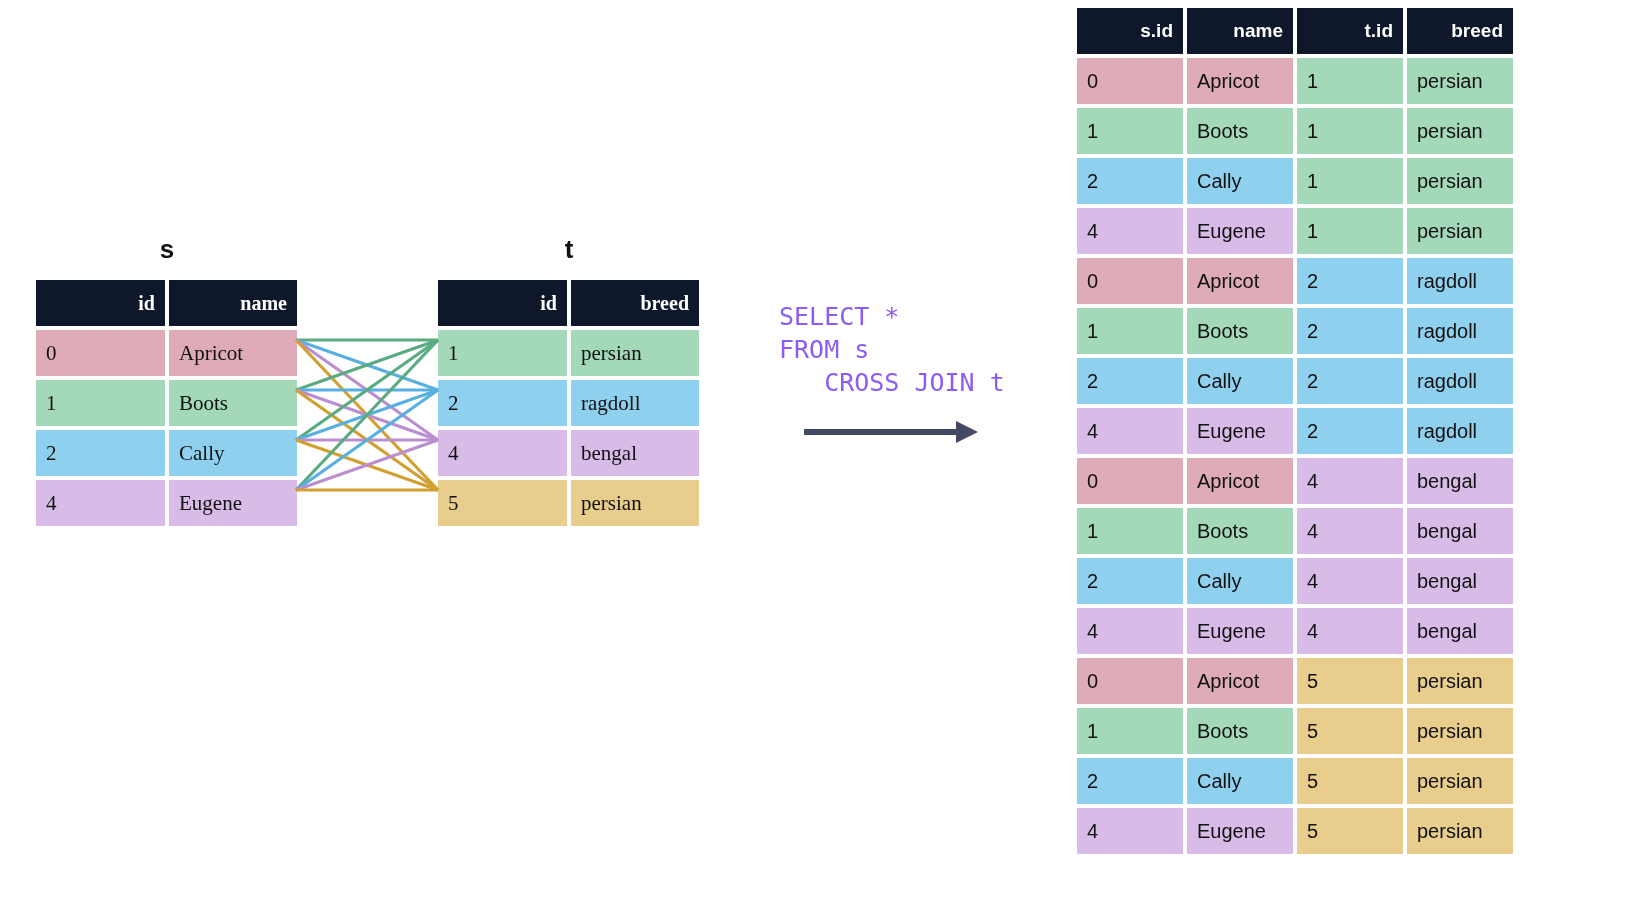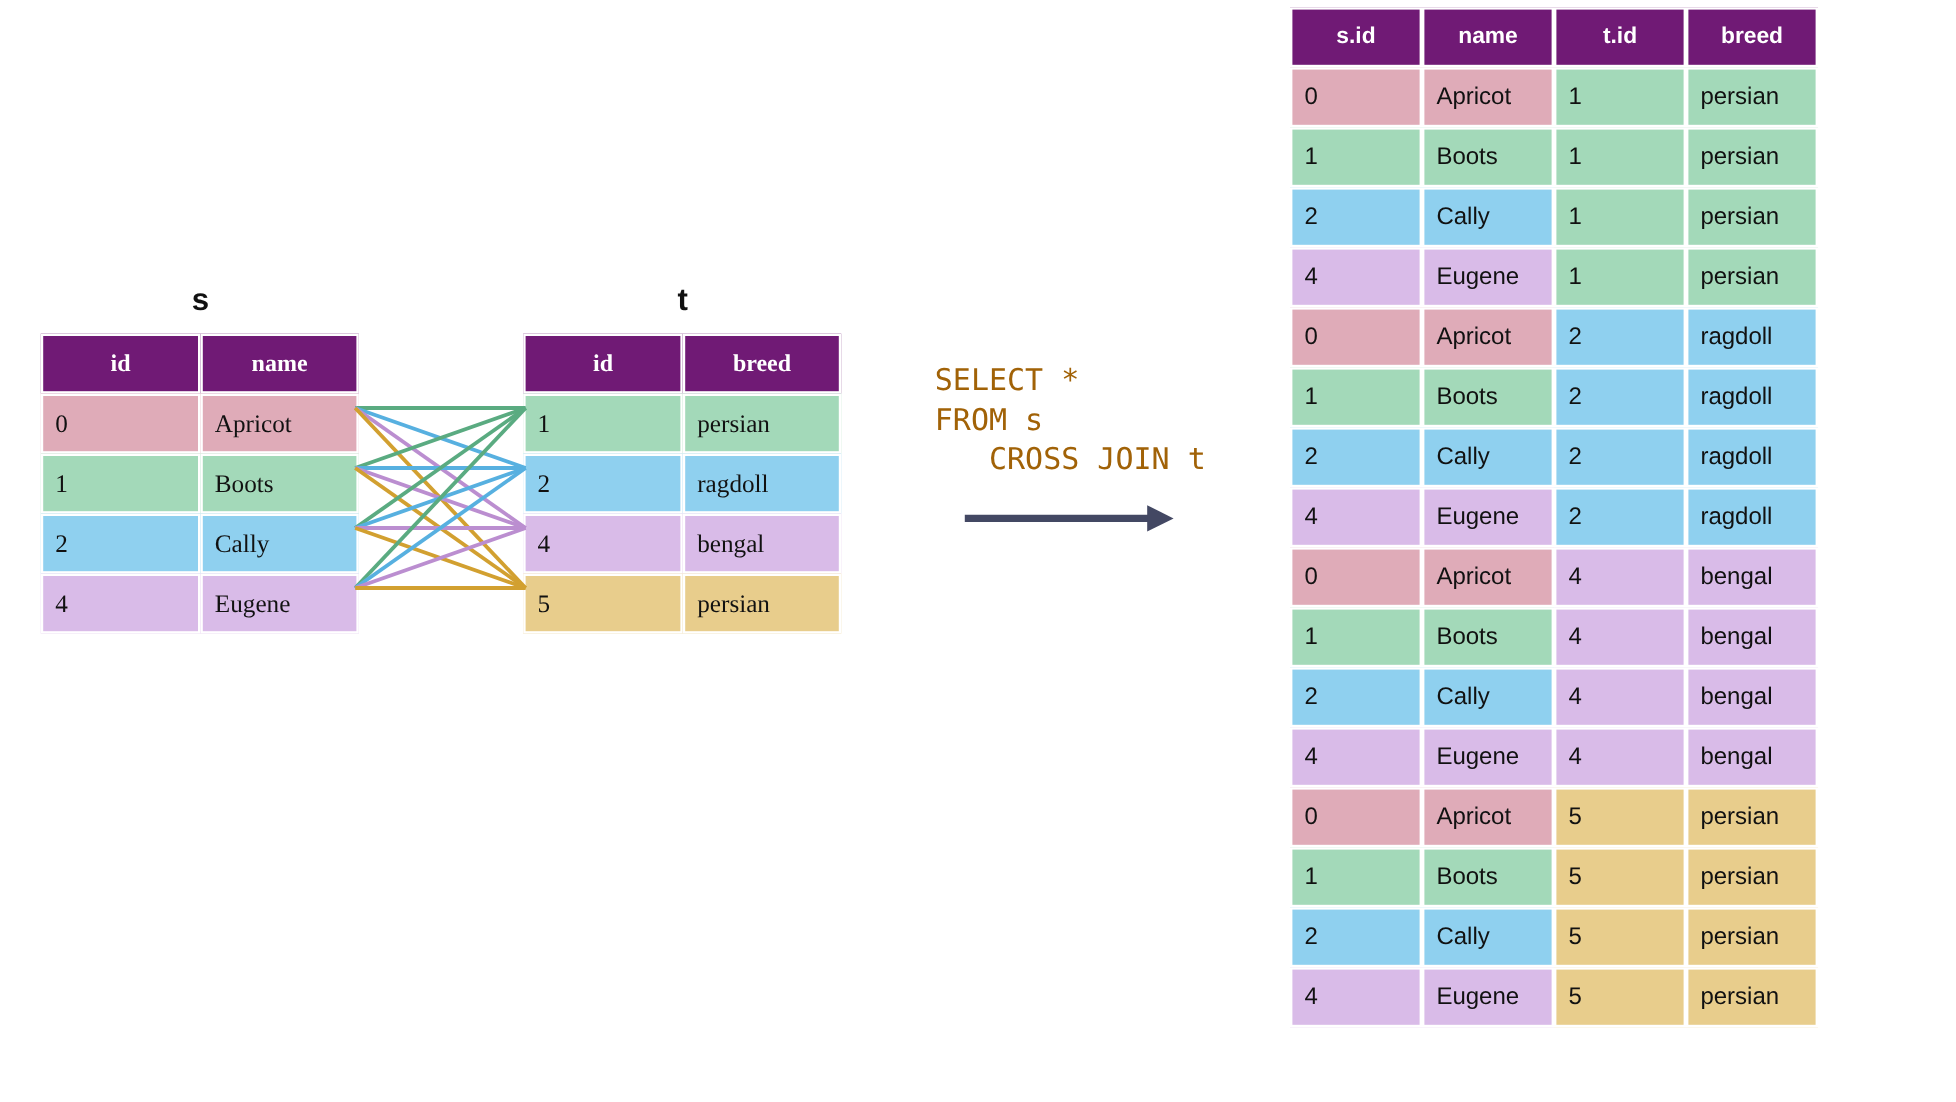--- a/index.html
+++ b/index.html
@@ -18,24 +18,24 @@
     box-sizing:border-box;
     border:2px solid #ffffff;
     padding:0 10px;
     text-align:left;
     vertical-align:middle;
     font-weight:normal;
     color:#111111;
     white-space:nowrap;
   }
   .tbl th{
-    background:#701a75;
+    background:#0f172a;
     color:#ffffff;
     font-weight:bold;
-    text-align:center;
+    text-align:right;
   }
 
   
   .src-tbl td,.src-tbl th{height:50px;font-size:21px;font-family:Liberation Serif, serif;}
   .src-tbl th{font-size:20px;}
   #table-s{left:34px;top:278px;}
   #table-t{left:436px;top:278px;}
   .src-tbl .c-id{width:133px;}
   .src-tbl .c-val{width:132px;}
 
@@ -66,21 +66,21 @@
   .bg-purple {background:#d9bbe8;}
   .bg-yellow {background:#e8cd8c;}
 
   
   #sql-block{
     position:absolute;
     left:779px;top:300px;
     font-family:"DejaVu Sans Mono", monospace;
     font-size:25px;
     line-height:33px;
-    color:#a16207;
+    color:#8b5cf6;
     white-space:pre;
   }
 
   
   #flow-arrow{position:absolute;left:800px;top:412px;width:180px;height:40px;}
 
   
   #join-lines{position:absolute;left:292px;top:310px;width:150px;height:210px;}
 </style>
 </head>

